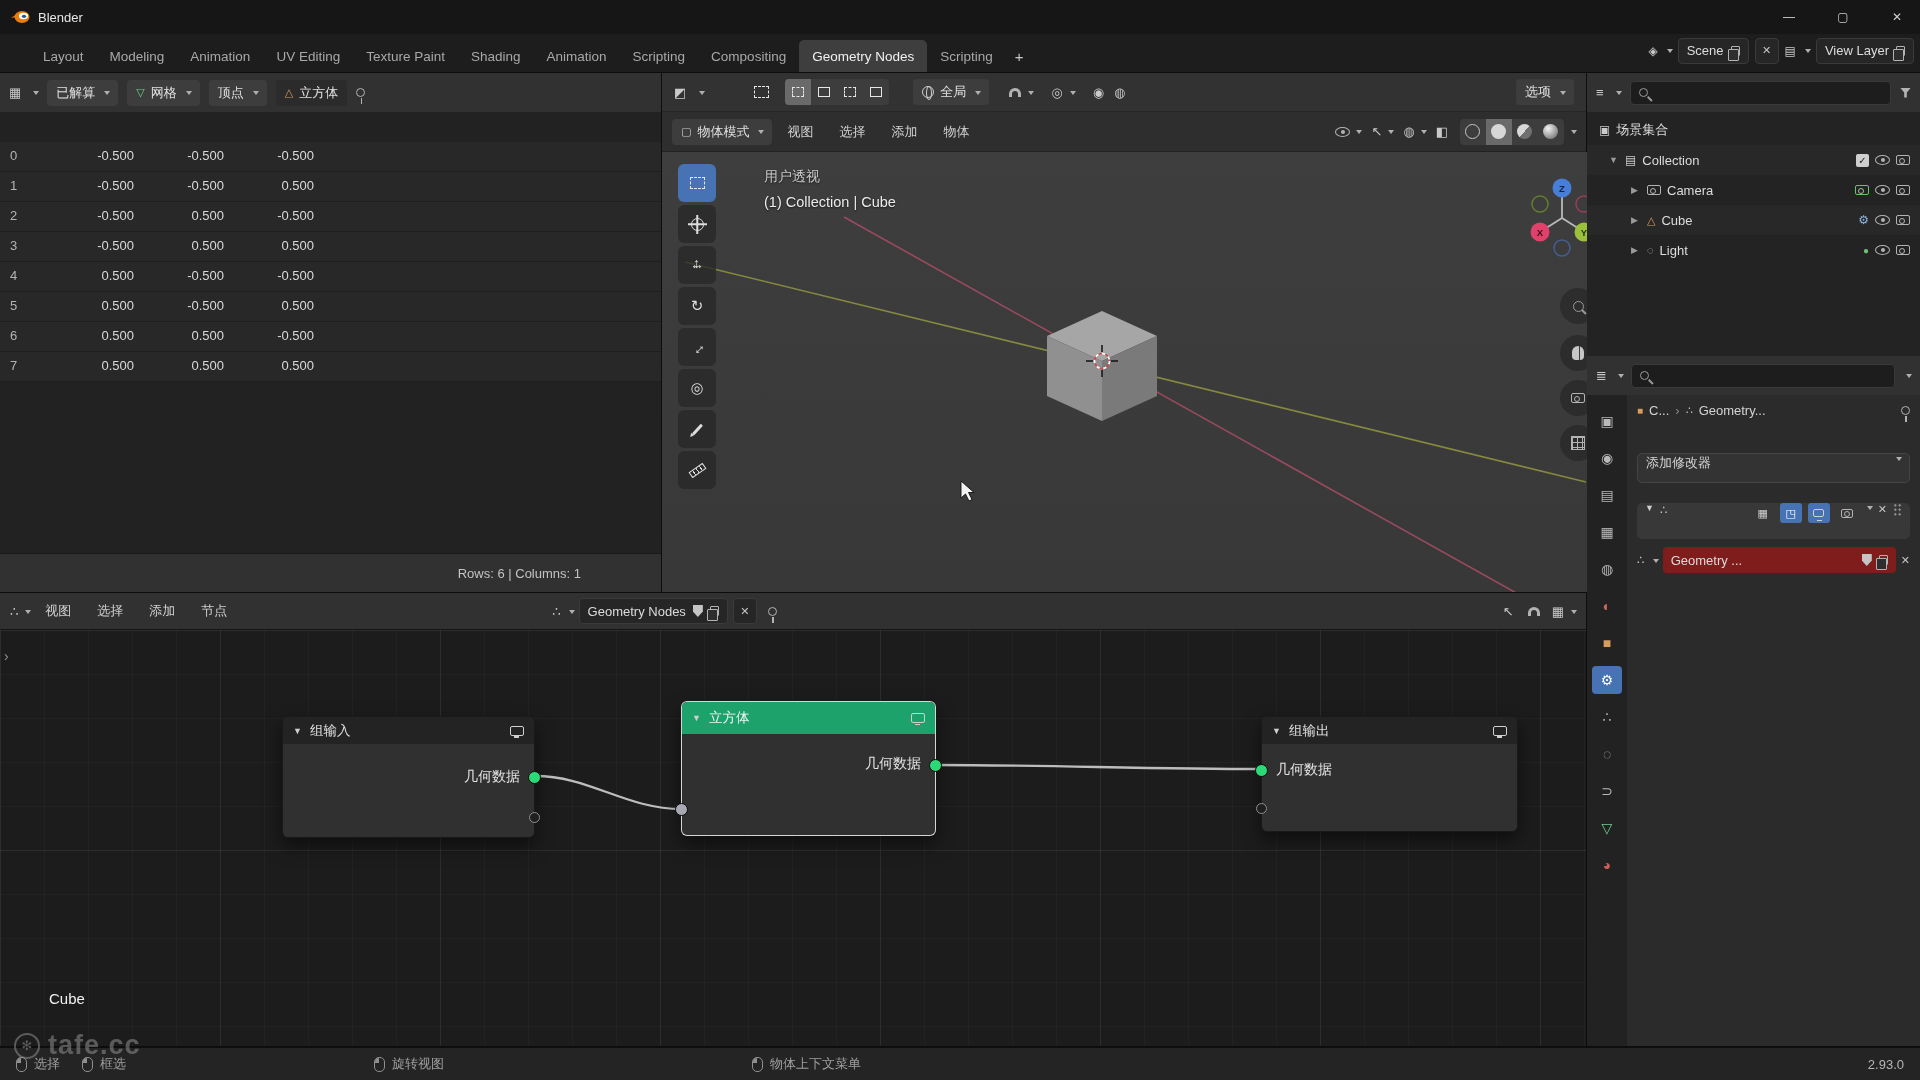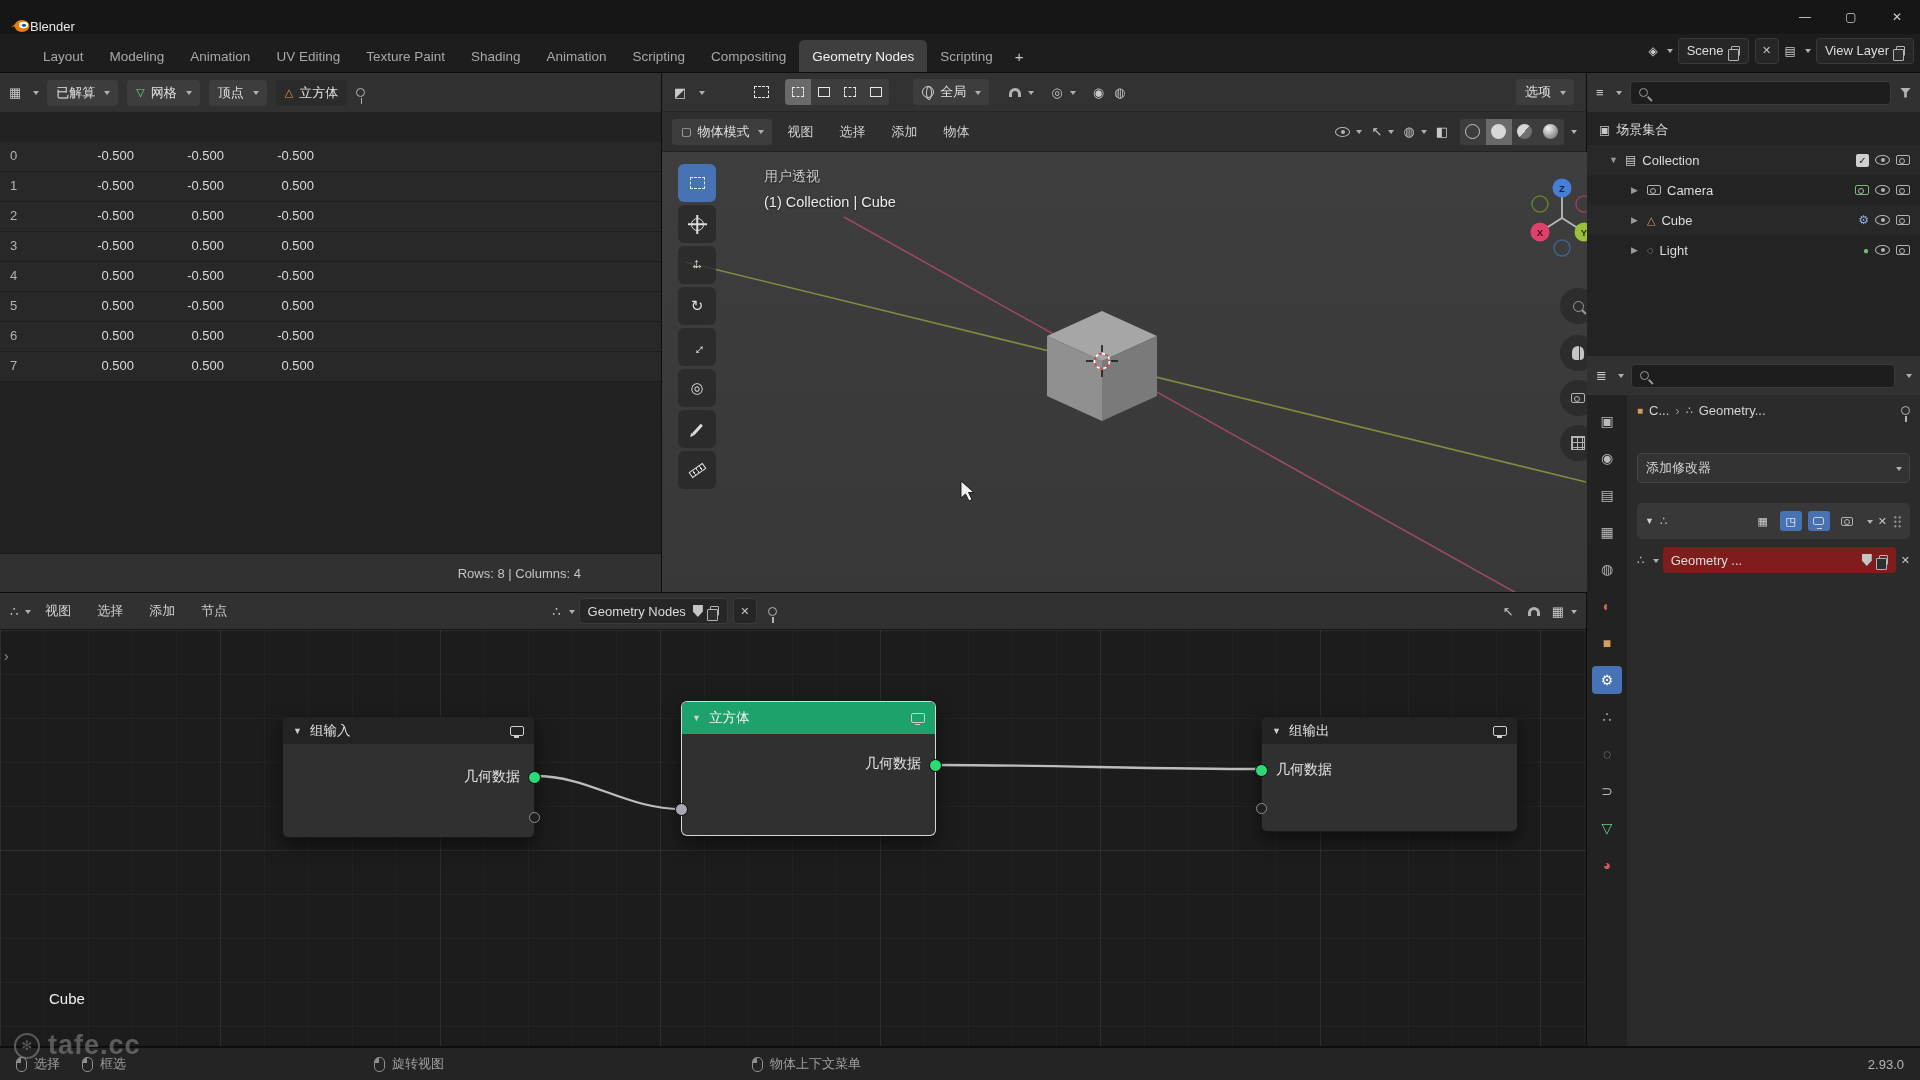--- a/index.html
+++ b/index.html
@@ -42,21 +42,21 @@
   .i-crosshair{width:13px;height:13px;border:1.5px solid #ddd;border-radius:50%;position:relative;display:inline-block}
   .i-crosshair::before{content:"";position:absolute;left:50%;top:-4px;width:1.5px;height:19px;background:#ddd;transform:translateX(-50%)}
   .i-crosshair::after{content:"";position:absolute;top:50%;left:-4px;height:1.5px;width:19px;background:#ddd;transform:translateY(-50%)}
   .i-move{position:relative;width:16px;height:16px;display:inline-block}
   .i-move::before{content:"↕";position:absolute;left:4px;top:-2px;color:#ddd;font-size:14px}
   .i-move::after{content:"↔";position:absolute;left:1px;top:-1px;color:#ddd;font-size:14px}
   .i-scale{display:inline-block;transform:rotate(-45deg);color:#ddd;font-size:15px}
   .i-globe{width:12px;height:12px;border:1.3px solid #cfcfcf;border-radius:50%;position:relative;display:inline-block}
   .i-globe::after{content:"";position:absolute;left:3px;top:-1px;width:4px;height:12px;border:1px solid #cfcfcf;border-radius:50%}
   
-  #titlebar{left:0;top:0;width:1920px;height:34px;background:#161616;display:flex;align-items:flex-end;padding-left:10px;}
+  #titlebar{left:0;top:0;width:1920px;height:34px;background:#161616;display:flex;align-items:center;padding-left:10px;gap:8px}
   .winbtn{width:46px;height:34px;display:flex;align-items:center;justify-content:center;color:#cfcfcf;font-size:12px}
   #topbar{left:0;top:34px;width:1920px;height:38px;background:#1d1d1d;display:flex;align-items:flex-end;padding:0 6px 0 30px}
   .wtab{padding:0 13px;height:32px;display:flex;align-items:center;color:#a8a8a8;font-size:13.5px;white-space:nowrap;border-radius:5px 5px 0 0}
   .wtab.active{background:#3e3e3e;color:#f0f0f0}
   .wtab.addtab{color:#c9c9c9;font-size:15px;padding:0 9px}
   .topbar-right{margin-left:auto;display:flex;align-items:center;gap:6px;height:38px;padding-bottom:5px}
   .field{background:#262626;border:1px solid #3a3a3a;border-radius:4px;height:26px;display:flex;align-items:center;gap:7px;padding:0 8px;color:#dcdcdc;white-space:nowrap}
   .sqbtn{width:24px;height:26px;background:#262626;border:1px solid #3a3a3a;border-radius:4px;display:flex;align-items:center;justify-content:center}
   .ed-header{background:var(--hdr);display:flex;align-items:center;gap:9px;padding:0 9px}
   
@@ -96,21 +96,21 @@
   .ol-row{position:absolute;width:333px;height:30px;display:flex;align-items:center;gap:6px;padding-right:10px}
   .ol-row.alt{background:#282828}
   .ol-name{color:#dcdcdc;white-space:nowrap}
   .disc{color:#9a9a9a;font-size:9px;width:10px;flex:none}
   #props{position:absolute;left:0;top:283px;width:333px;height:690px;background:var(--panel)}
   #props-header{height:39px;background:var(--hdr);display:flex;align-items:center;gap:8px;padding:0 9px}
   #props-tabs{position:absolute;left:0;top:39px;width:40px;height:651px;background:#222;display:flex;flex-direction:column;align-items:center;gap:9px;padding-top:12px}
   .ptab{width:30px;height:28px;border-radius:4px;display:flex;align-items:center;justify-content:center;font-size:14px;color:#b9b9b9}
   .ptab.active{background:var(--accent);color:#fff}
   #props-content{position:absolute;left:40px;top:39px;width:293px;height:651px;background:var(--panel)}
-  .modbox{position:absolute;left:10px;width:273px;border-radius:5px;background:#383838;display:flex;align-items:center;gap:6px;padding:0 8px}
+  .modbox{position:absolute;left:10px;width:273px;border-radius:5px;background:#383838;display:flex;align-items:flex-start;gap:6px;padding:0 8px}
   .mini-btn{width:22px;height:20px;border-radius:3px;display:flex;align-items:center;justify-content:center}
   .mini-btn.on{background:var(--accent)}
   
   #nodeeditor{left:0;top:593px;width:1586px;height:453px;background:#1c1c1c}
   #ne-header{height:37px;background:var(--hdr);display:flex;align-items:center;gap:4px;padding:0 10px;border-bottom:1px solid #141414}
   #ne-canvas{position:absolute;left:0;top:37px;width:1586px;height:416px;overflow:hidden;background-color:#1c1c1c;
     background-image:linear-gradient(rgba(255,255,255,.05) 1px,transparent 1px),linear-gradient(90deg,rgba(255,255,255,.05) 1px,transparent 1px),
       linear-gradient(rgba(255,255,255,.026) 1px,transparent 1px),linear-gradient(90deg,rgba(255,255,255,.026) 1px,transparent 1px);
     background-size:220px 220px,220px 220px,44px 44px,44px 44px}
   .node{position:absolute;background:#303030;border:1px solid #191919;border-radius:6px;box-shadow:0 8px 18px rgba(0,0,0,.5)}
@@ -255,21 +255,21 @@
       </div>
       <div class="ss-row" style="top: 279px;">
         <span class="idx">7</span>
         <span class="val" style="left: 44px;">0.500</span>
         <span class="val" style="left: 134px;">0.500</span>
         <span class="val" style="left: 224px;">0.500</span>
       </div>
     </div>
   <div id="ss-gutter" style="z-index:-1"></div>
   <div id="ss-footer">
-    <span>Rows: 8   |   Columns: 4</span>
+    <span>Rows: 6   |   Columns: 1</span>
   </div>
 </div>
 
 <div id="viewport" class="abs">
   <div id="vp-toolsettings">
     <span style="color:#c9c9c9">◩</span>
     <span class="chev">▾</span>
     <span class="i-dashedbox" style="margin-left:40px"></span>
     <div class="segset" style="margin-left:6px">
       <div class="seg active">

